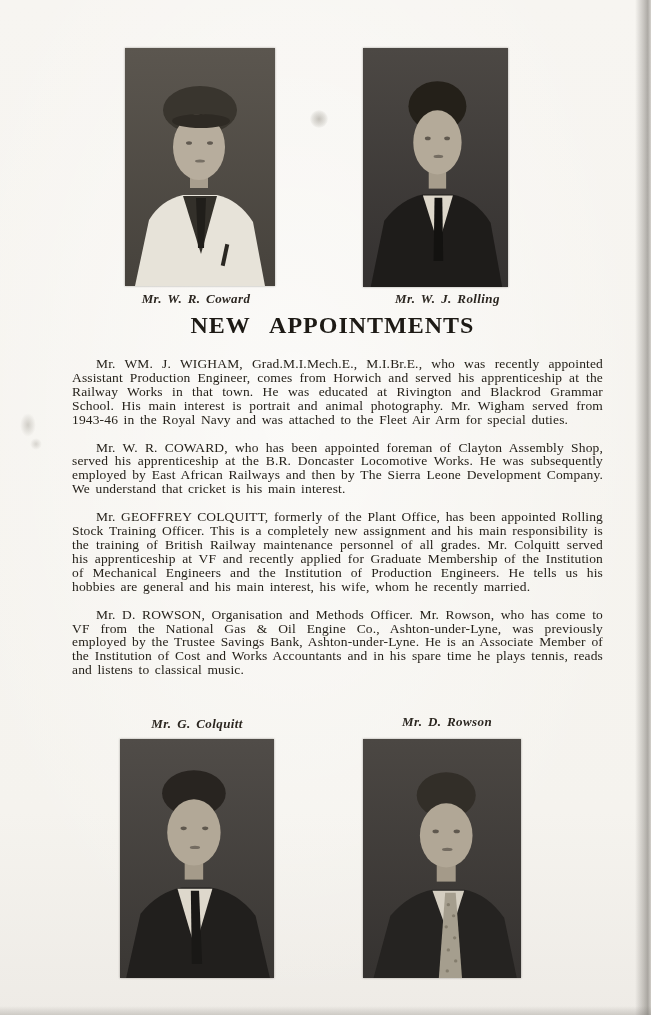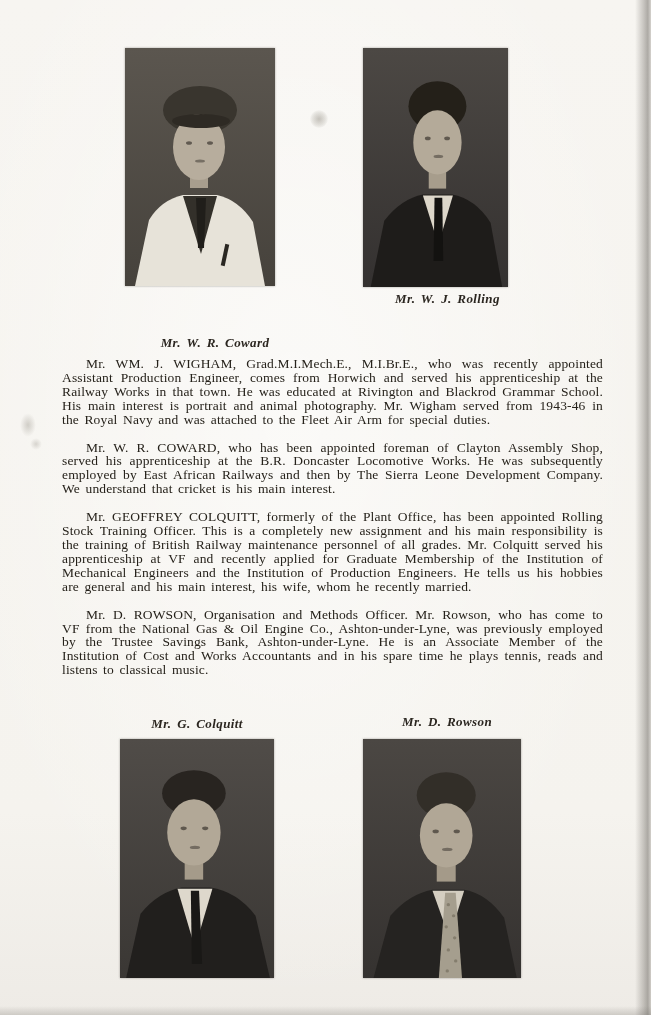--- a/index.html
+++ b/index.html
@@ -33,21 +33,21 @@
     position: absolute;
     font-style: italic;
     font-weight: 700;
     font-size: 13px;
     letter-spacing: 0.4px;
     word-spacing: 2px;
     text-align: center;
     color: #2b2620;
     white-space: nowrap;
   }
-  .cap1 { left: 140px; top: 291px; width: 150px; margin-top: 44px; }
+  .cap1 { left: 121px; top: 291px; width: 150px; }
   .cap2 { left: 375px; top: 291px; width: 145px; }
   .cap3 { left: 120px; top: 716px; width: 154px; text-align: center; }
   .cap4 { left: 368px; top: 714px; width: 158px; text-align: center; }
 
   
   .heading {
     position: absolute;
     left: 0; top: 312px;
     width: 651px;
     margin: 0;
@@ -65,21 +65,21 @@
     position: absolute;
     left: 62px; top: 357px;
     width: 541px;
     font-size: 13.5px;
     line-height: 13.9px;
     letter-spacing: 0.15px;
     word-spacing: 2px;
     text-align: justify;
     color: #26221b;
   }
-  .body-text p { margin: 0 0 14px 0; text-indent: 24px; }
+  .body-text p { margin: 0 0 14px 10px; text-indent: 24px; }
 
   
   .edge-right {
     position: absolute;
     right: 0; top: 0;
     width: 16px; height: 1015px;
     background: linear-gradient(to right,
       rgba(120,116,110,0) 0%,
       rgba(118,114,108,0.38) 55%,
       rgba(100,96,90,0.5) 80%,
@@ -150,20 +150,21 @@
       <ellipse cx="78" cy="108" rx="5" ry="1.6" fill="rgba(40,35,30,0.45)"></ellipse>
       <path d="M8,238 L22,172 Q40,150 62,146 L92,146 Q116,150 132,174 L144,238 Z" fill="#1e1c1a"></path>
       <polygon points="62,147 93,147 78,196" fill="#ddd7ca"></polygon>
       <polygon points="74,149 82,149 83,212 73,212" fill="#131210"></polygon>
     </svg>
   </figure>
 
   <div class="caption cap1">Mr. W. R. Coward</div>
   <div class="caption cap2">Mr. W. J. Rolling</div>
 
+  <h1 class="heading">NEW APPOINTMENTS</h1>
 
   <div class="body-text">
     <p>Mr. WM. J. WIGHAM, Grad.M.I.Mech.E., M.I.Br.E., who was recently appointed Assistant Production Engineer, comes from Horwich and served his apprenticeship at the Railway Works in that town.  He was educated at Rivington and Blackrod Grammar School.  His main interest is portrait and animal photography.  Mr. Wigham served from 1943-46 in the Royal Navy and was attached to the Fleet Air Arm for special duties.</p>
     <p>Mr. W. R. COWARD, who has been appointed foreman of Clayton Assembly Shop, served his apprenticeship at the B.R. Doncaster Locomotive Works.  He was subsequently employed by East African Railways and then by The Sierra Leone Development Company.  We understand that cricket is his main interest.</p>
     <p>Mr. GEOFFREY COLQUITT, formerly of the Plant Office, has been appointed Rolling Stock Training Officer.  This is a completely new assignment and his main responsibility is the training of British Railway maintenance personnel of all grades. Mr. Colquitt served his apprenticeship at VF and recently applied for Graduate Membership of the Institution of Mechanical Engineers and the Institution of Production Engineers.  He tells us his hobbies are general and his main interest, his wife, whom he recently married.</p>
     <p>Mr. D. ROWSON, Organisation and Methods Officer.  Mr. Rowson, who has come to VF from the National Gas &amp; Oil Engine Co., Ashton-under-Lyne, was previously employed by the Trustee Savings Bank, Ashton-under-Lyne.  He is an Associate Member of the Institution of Cost and Works Accountants and in his spare time he plays tennis, reads and listens to classical music.</p>
   </div>
 
   <div class="caption cap3">Mr. G. Colquitt</div>
   <div class="caption cap4">Mr. D. Rowson</div>

